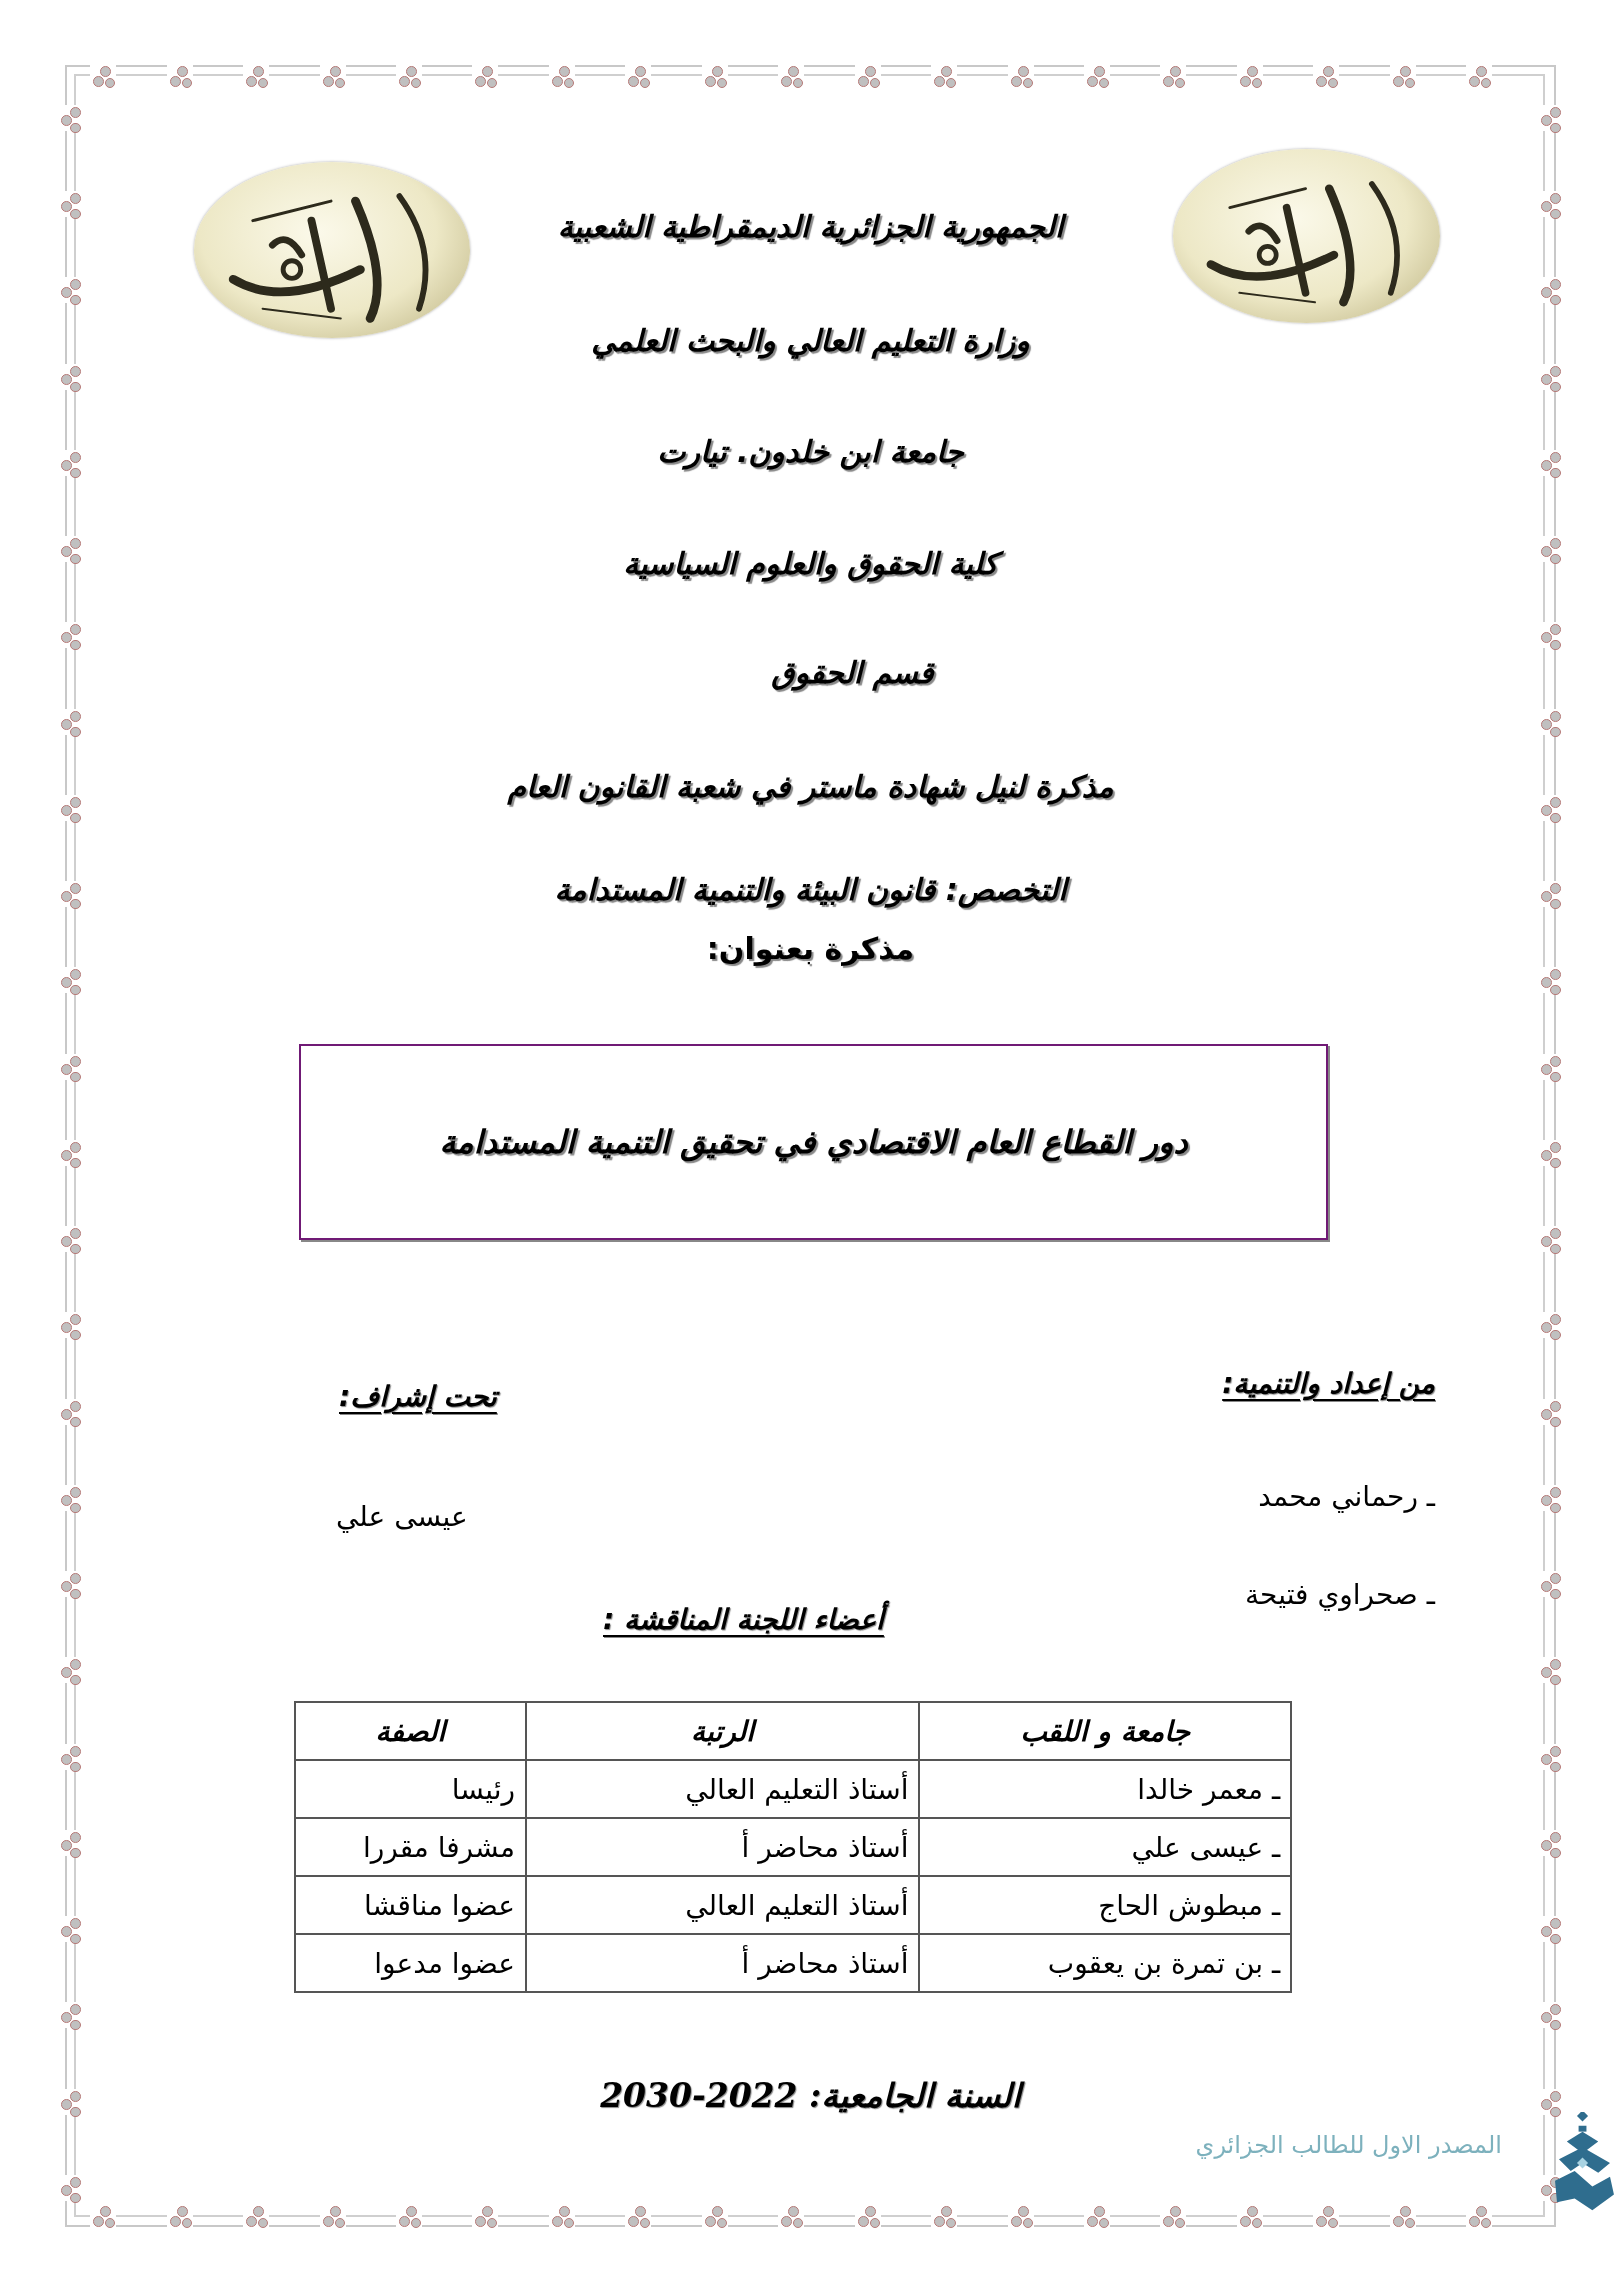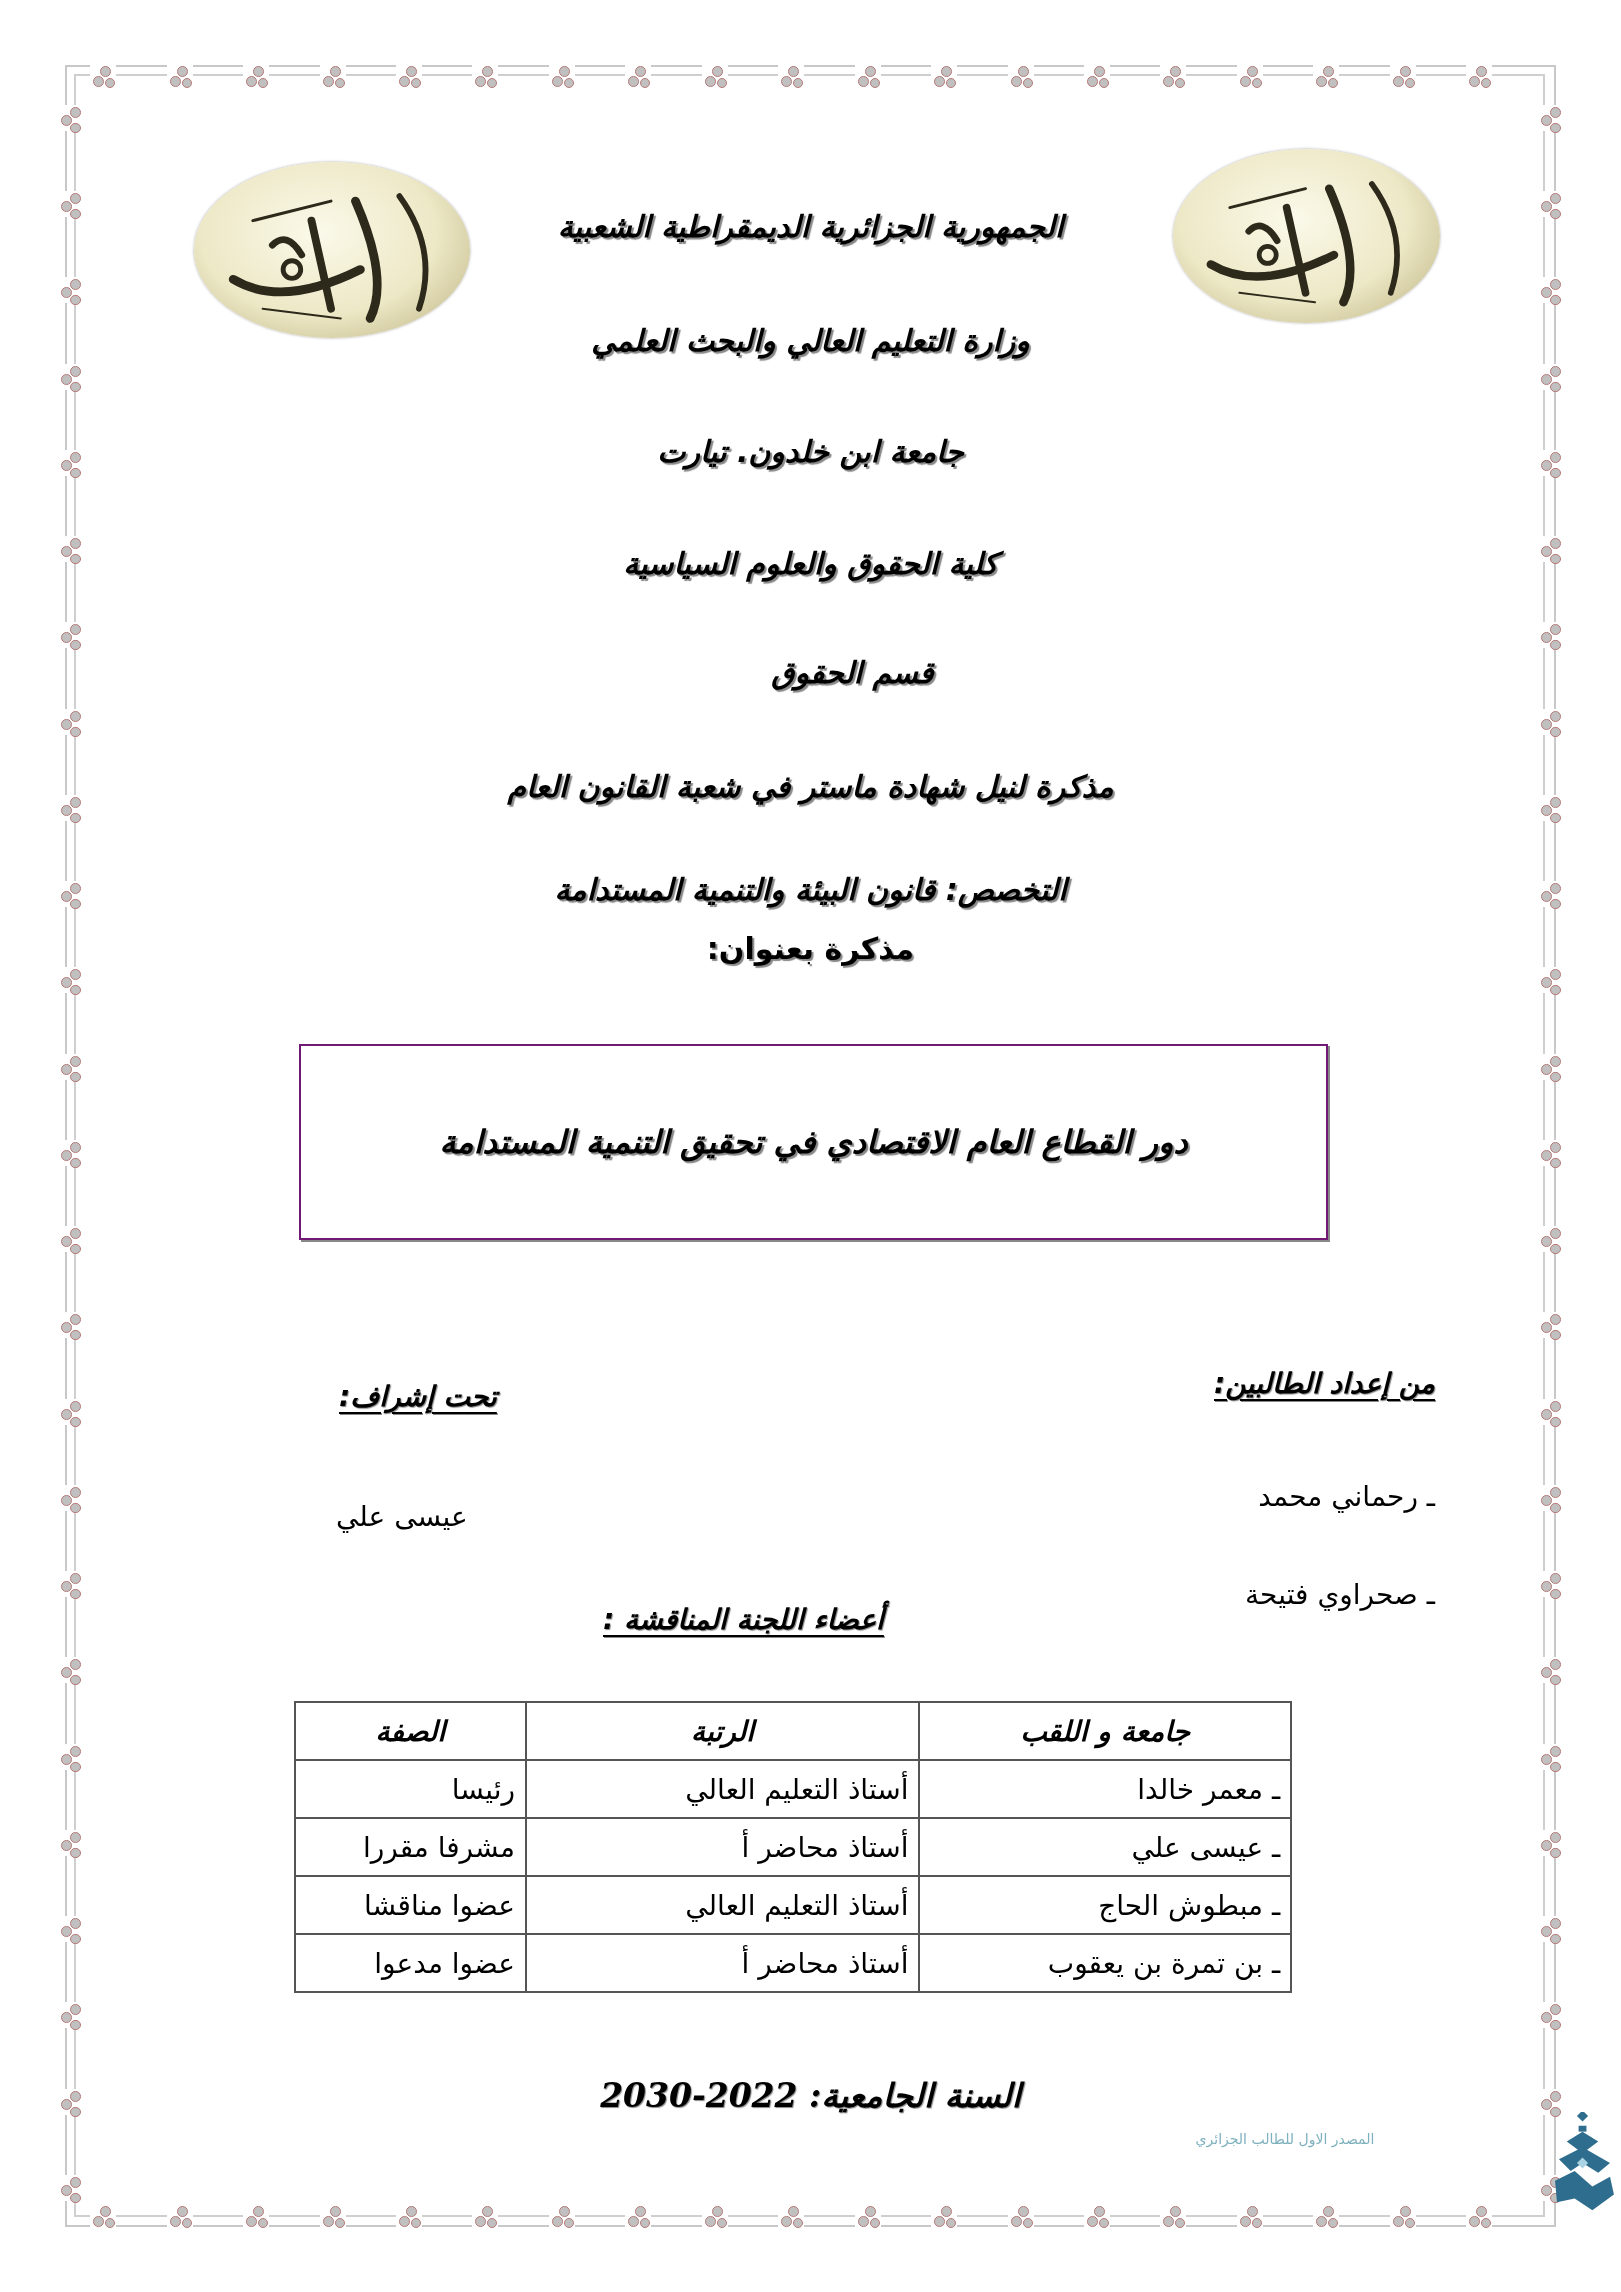--- a/index.html
+++ b/index.html
@@ -42,21 +42,21 @@
     table.jury td { text-align: right; font-weight: normal; }
     .col-name { width: 372px; }
     .col-rank { width: 394px; }
     .col-role { width: 231px; }
     .year { position: absolute; left: 0; width: 1621px; top: 2076px; text-align: center;
       direction: rtl; font-family: "DejaVu Serif", serif; font-weight: bold; font-style: italic;
       font-size: 33px; text-shadow: 1px 1px 1px #888; }
     .wm { position: absolute; left: 1176px; top: 2135px; width: 372px; }
     .wm-title { font-family: "DejaVu Sans", sans-serif; font-size: 39px; color: #5c9fae;
       letter-spacing: 1px; white-space: nowrap; }
-    .wm-sub { direction: rtl; font-size: 14px; color: #7db1bd; margin-top: -3.9px; white-space: nowrap; text-align: left; padding-left: 19.6px;}
+    .wm-sub { direction: rtl; font-size: 24px; color: #7db1bd; margin-top: -3.9px; white-space: nowrap; text-align: left; padding-left: 19.6px;}
     .wm-icon { position: absolute; left: 1549px; top: 2112px; width: 69px; height: 108px; }
   </style>
 </head>
 <body>
 
 <div class="frame-outer"></div>
 <div class="frame-inner"></div>
 <div id="dot-layer">
     <div class="dots" style="left: 90px; top: 64px;">
       <i style="left: 2.9px; top: 11.8px;"></i>
@@ -535,21 +535,21 @@
 <div class="hdr" style="top:546px;"><span>كلية الحقوق والعلوم السياسية</span></div>
 <div class="hdr" style="top:655px;margin-left:42px;"><span>قسم الحقوق</span></div>
 <div class="hdr" style="top:769px;"><span>مذكرة لنيل شهادة ماستر في شعبة القانون العام</span></div>
 <div class="hdr" style="top:872px;"><span>التخصص: قانون البيئة والتنمية المستدامة</span></div>
 <div class="hdr" style="top:931px; font-style:normal;"><span>مذكرة بعنوان:</span></div>
 
 <div class="titlebox">
   <span>دور القطاع العام الاقتصادي في تحقيق التنمية المستدامة</span>
 </div>
 
-<div class="lbl" style="right:186px; top:1367px;">من إعداد الطالبين:</div>
+<div class="lbl" style="right:186px; top:1367px;">من إعداد والتنمية:</div>
 <div class="name" style="right:186px; top:1480px;">ـ رحماني محمد</div>
 <div class="name" style="right:186px; top:1578px;">ـ صحراوي فتيحة</div>
 
 <div class="lbl" style="left:314px; top:1380px;margin-left:25px;">تحت إشراف:</div>
 <div class="name" style="left:336px; top:1500px;">عيسى علي</div>
 
 <div class="lbl" style="left:603px; top:1603px;">أعضاء اللجنة المناقشة :</div>
 
 <table class="jury">
   <tbody>

